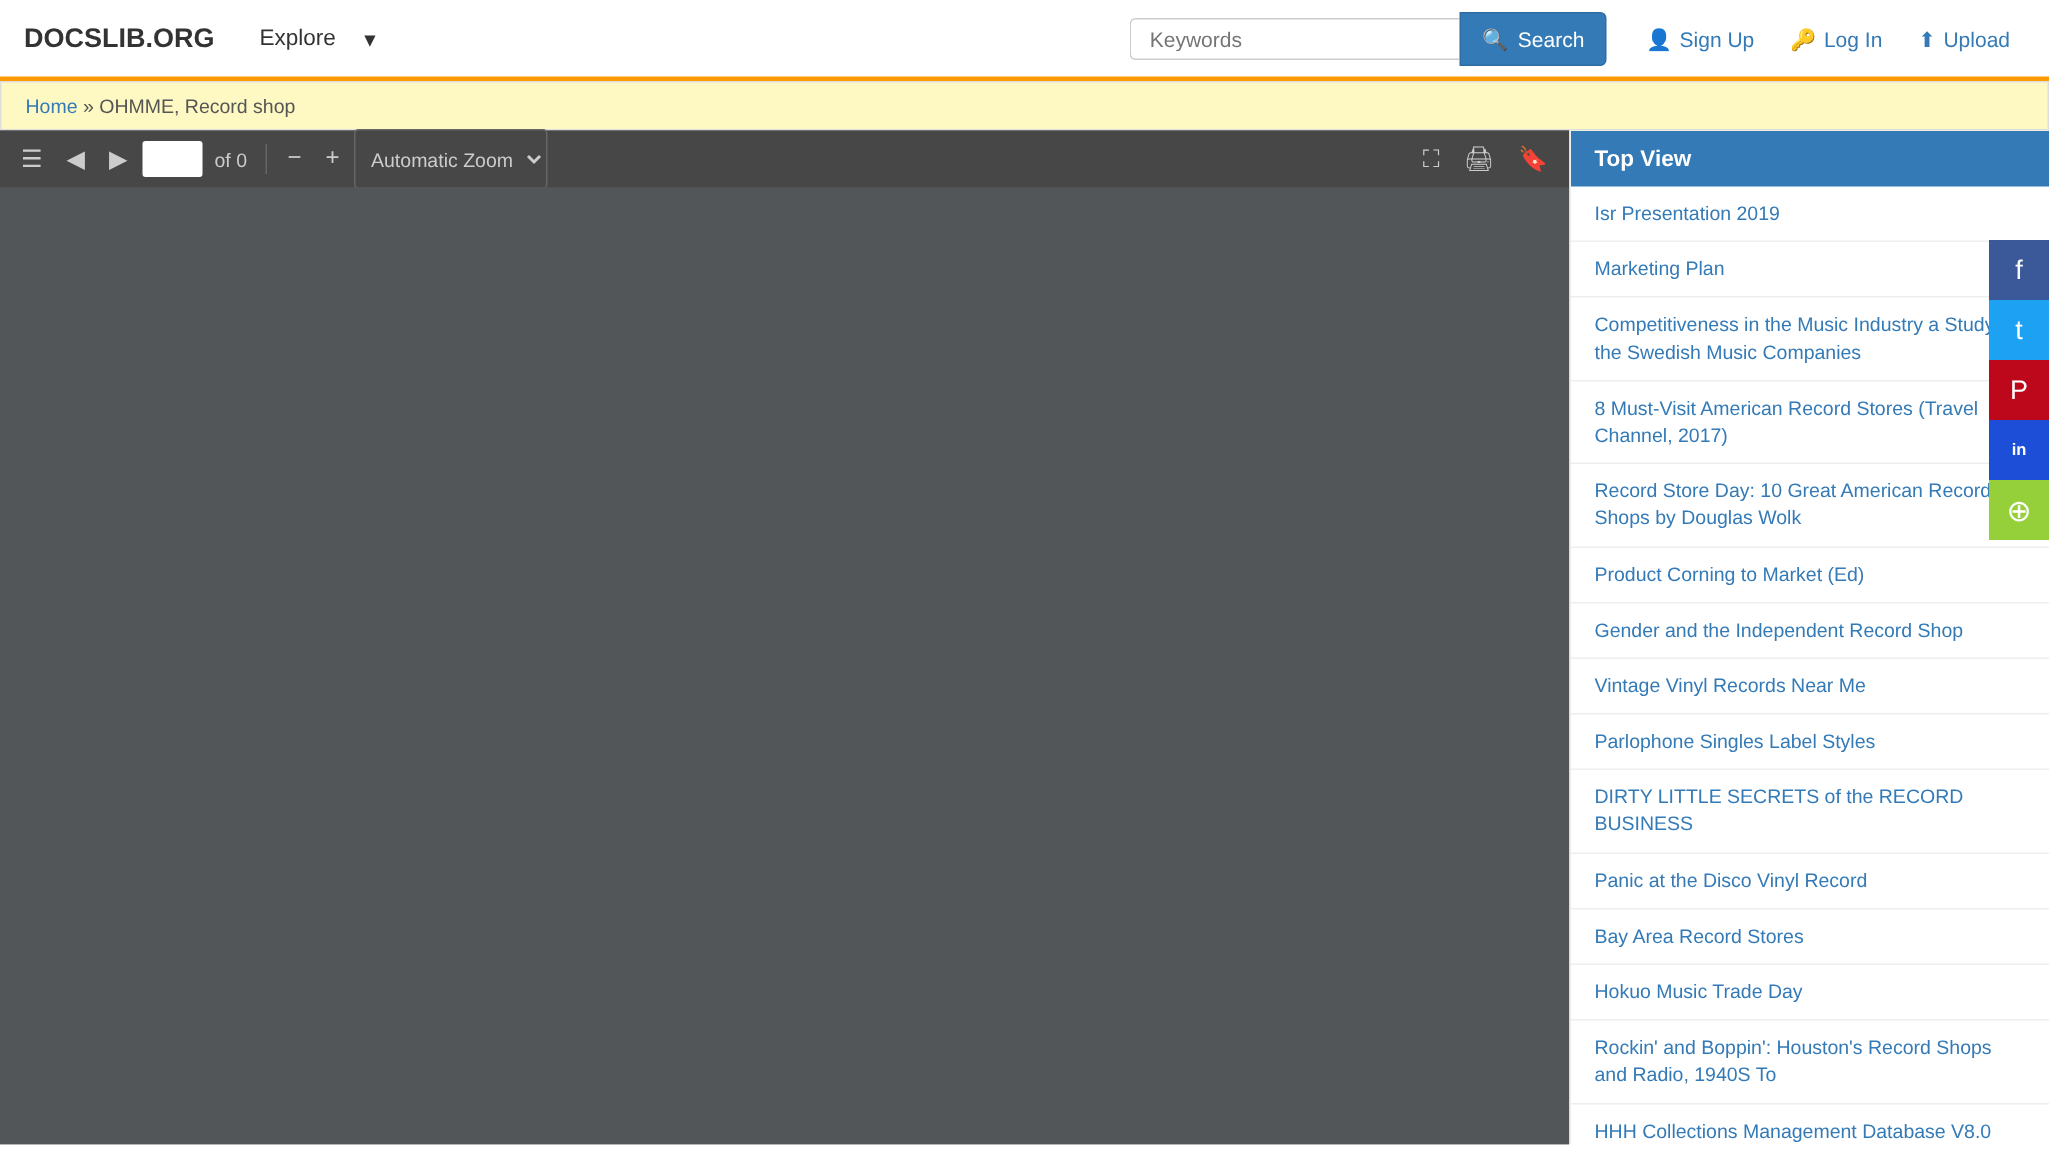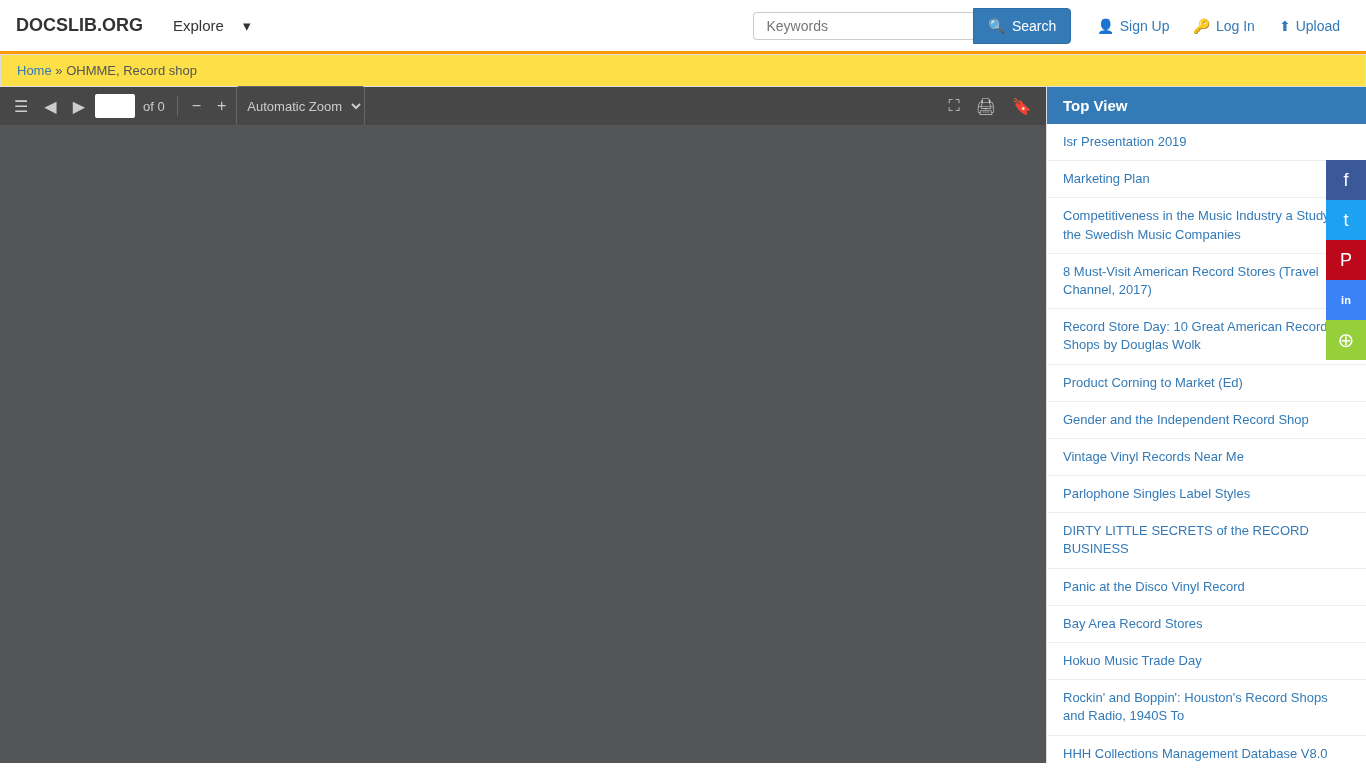--- a/index.html
+++ b/index.html
@@ -74,21 +74,21 @@
       font-size: 14px;
       cursor: pointer;
       padding: 6px 10px;
       display: flex;
       align-items: center;
       gap: 5px;
     }
 
     
     #breadcrumb-bar {
-      background: #fde047;
+      background: #fef9c3;
       border: 1px solid #ddd;
       padding: 8px 16px;
       font-size: 13px;
       color: #555;
     }
     #breadcrumb-bar a { color: #337ab7; text-decoration: none; }
 
     
     #main-layout {
       display: flex;
@@ -205,21 +205,21 @@
       justify-content: center;
       color: #fff;
       font-size: 18px;
       cursor: pointer;
       border: none;
       text-decoration: none;
     }
     .social-btn.facebook { background: #3b5998; }
     .social-btn.twitter { background: #1da1f2; }
     .social-btn.pinterest { background: #bd081c; }
-    .social-btn.linkedin { background: #3b82f6; }
+    .social-btn.linkedin { background: #1d4ed8; }
     .social-btn.sharethis { background: #95d03a; }
   </style>
 </head>
 <body>
 
 <nav id="top-nav">
   <a id="brand" href="#">DOCSLIB.ORG</a>
   <button id="explore-btn">
     <span>Explore</span>
     <span>▾</span>

